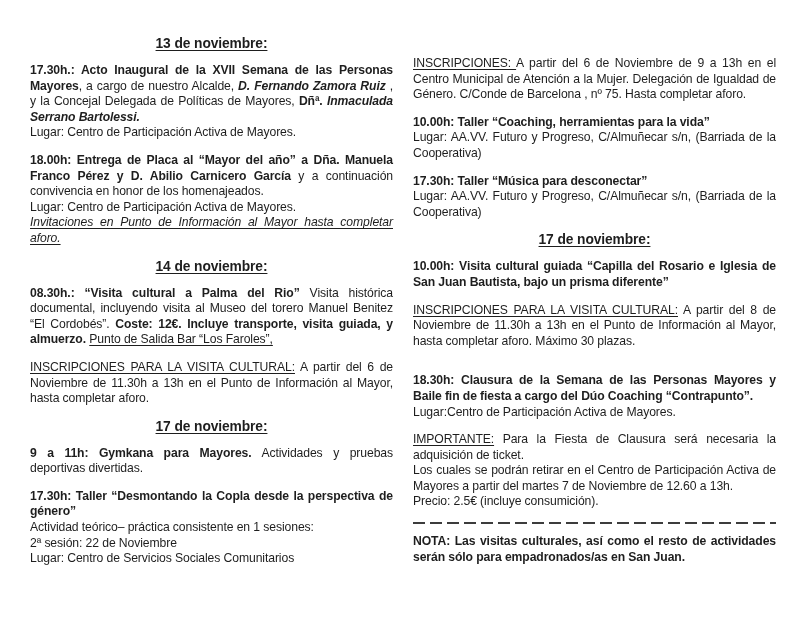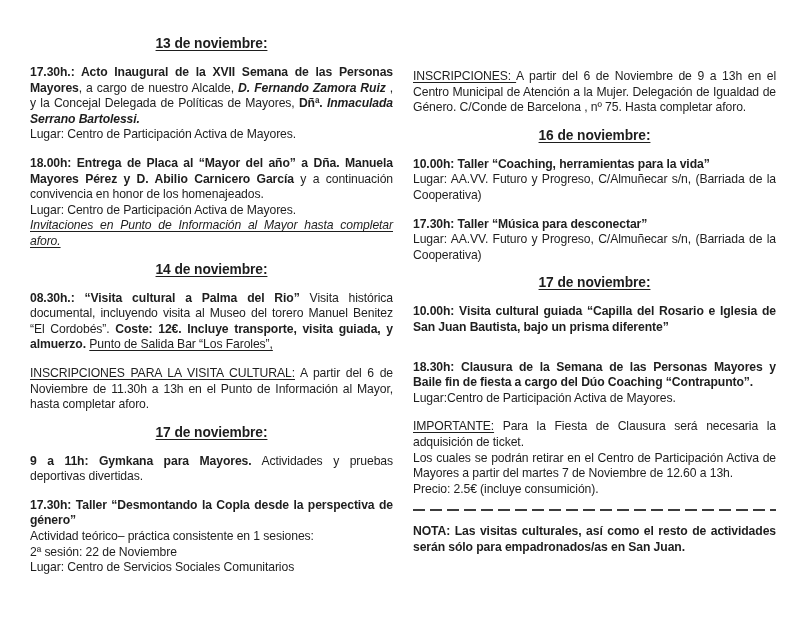--- a/index.html
+++ b/index.html
@@ -24,21 +24,21 @@
   .col-right { padding-top: 20px; }
   .dh {
     font-size: 13.8px;
     font-weight: bold;
     text-align: center;
     margin: 10px 0 11px 0;
     line-height: 16px;
   }
   .dh:first-child { margin-top: 0; }
   .dh .u-text { text-decoration: underline; text-underline-offset: 2px; }
-  .block { margin: 13px 0 12px 0; }
+  .block { margin: 0 0 12px 0; }
   .block.mt-lg { margin-top: 24px; }
   .para {
     margin: 0;
     text-align: justify;
     hyphens: auto;
     -webkit-hyphens: auto;
   }
   .para span.b { font-weight: bold; }
   .para span.i { font-style: italic; }
   .para span.u { text-decoration: underline; text-underline-offset: 2px; }
@@ -55,21 +55,21 @@
 
   <div class="col">
     <h2 class="dh"><span class="u-text">13 de noviembre:</span></h2>
 
     <div class="block">
       <p class="para"><span class="b">17.30h.: Acto Inaugural de la XVII Semana de las Personas Mayores</span><span>, a cargo de nuestro Alcalde, </span><span class="b i">D. Fernando Zamora Ruiz</span><span> , y la Concejal Delegada de Políticas de Mayores, </span><span class="b">Dñª. </span><span class="b i">Inmaculada Serrano Bartolessi.</span></p>
       <p class="para"><span>Lugar: Centro de Participación Activa de Mayores.</span></p>
     </div>
 
     <div class="block">
-      <p class="para"><span class="b">18.00h: Entrega de Placa al “Mayor del año” a Dña. Manuela Mayores Pérez y D. Abilio Carnicero García</span><span> y a continuación convivencia en honor de los homenajeados.</span></p>
+      <p class="para"><span class="b">18.00h: Entrega de Placa al “Mayor del año” a Dña. Manuela Franco Pérez y D. Abilio Carnicero García</span><span> y a continuación convivencia en honor de los homenajeados.</span></p>
       <p class="para"><span>Lugar: Centro de Participación Activa de Mayores.</span></p>
       <p class="para"><span class="i u">Invitaciones en Punto de Información al Mayor hasta completar aforo.</span></p>
     </div>
 
     <h2 class="dh"><span class="u-text">14 de noviembre:</span></h2>
 
     <div class="block">
       <p class="para"><span class="b">08.30h.: “Visita cultural a Palma del Rio” </span><span>Visita histórica documental, incluyendo visita al Museo del torero Manuel Benitez “El Cordobés”. </span><span class="b">Coste: 12€. Incluye transporte, visita guiada, y almuerzo. </span><span class="u">Punto de Salida Bar “Los Faroles”,</span></p>
     </div>
 
@@ -90,38 +90,40 @@
       <p class="para"><span>Lugar: Centro de Servicios Sociales Comunitarios</span></p>
     </div>
   </div>
 
   <div class="col col-right">
 
     <div class="block">
       <p class="para"><span class="u">INSCRIPCIONES: </span><span>A partir del 6 de Noviembre de 9 a 13h en el Centro Municipal de Atención a la Mujer. Delegación de Igualdad de Género. C/Conde de Barcelona , nº 75. Hasta completar aforo.</span></p>
     </div>
 
-    <h2 class="dh"><span class="u-text">16 de noviembre:</span></h2>
 
     <div class="block">
       <p class="para"><span class="b">10.00h: Taller “Coaching, herramientas para la vida”</span></p>
       <p class="para"><span>Lugar: AA.VV. Futuro y Progreso, C/Almuñecar s/n, (Barriada de la Cooperativa)</span></p>
     </div>
 
     <div class="block">
       <p class="para"><span class="b">17.30h: Taller “Música para desconectar”</span></p>
       <p class="para"><span>Lugar: AA.VV. Futuro y Progreso, C/Almuñecar s/n, (Barriada de la Cooperativa)</span></p>
     </div>
 
     <h2 class="dh"><span class="u-text">17 de noviembre:</span></h2>
 
     <div class="block">
       <p class="para"><span class="b">10.00h: Visita cultural guiada “Capilla del Rosario e Iglesia de San Juan Bautista, bajo un prisma diferente”</span></p>
     </div>
 
+    <div class="block">
+      <p class="para"><span class="u">INSCRIPCIONES PARA LA VISITA CULTURAL:</span><span> A partir del 8 de Noviembre de 11.30h a 13h en el Punto de Información al Mayor, hasta completar aforo. Máximo 30 plazas.</span></p>
+    </div>
 
     <div class="block mt-lg">
       <p class="para"><span class="b">18.30h: Clausura de la Semana de las Personas Mayores y Baile fin de fiesta a cargo del Dúo Coaching “Contrapunto”.</span></p>
       <p class="para"><span>Lugar:Centro de Participación Activa de Mayores.</span></p>
     </div>
 
     <div class="block">
       <p class="para"><span class="u">IMPORTANTE:</span><span> Para la Fiesta de Clausura será necesaria la adquisición de ticket.</span></p>
       <p class="para"><span>Los cuales se podrán retirar en el Centro de Participación Activa de Mayores a partir del martes 7 de Noviembre de 12.60 a 13h.</span></p>
       <p class="para"><span>Precio: 2.5€ (incluye consumición).</span></p>

